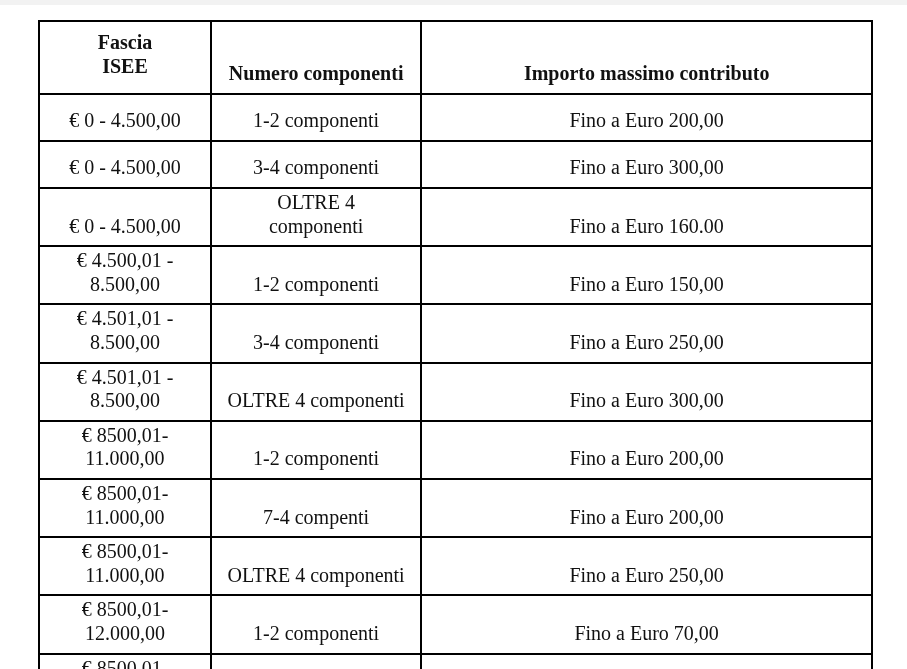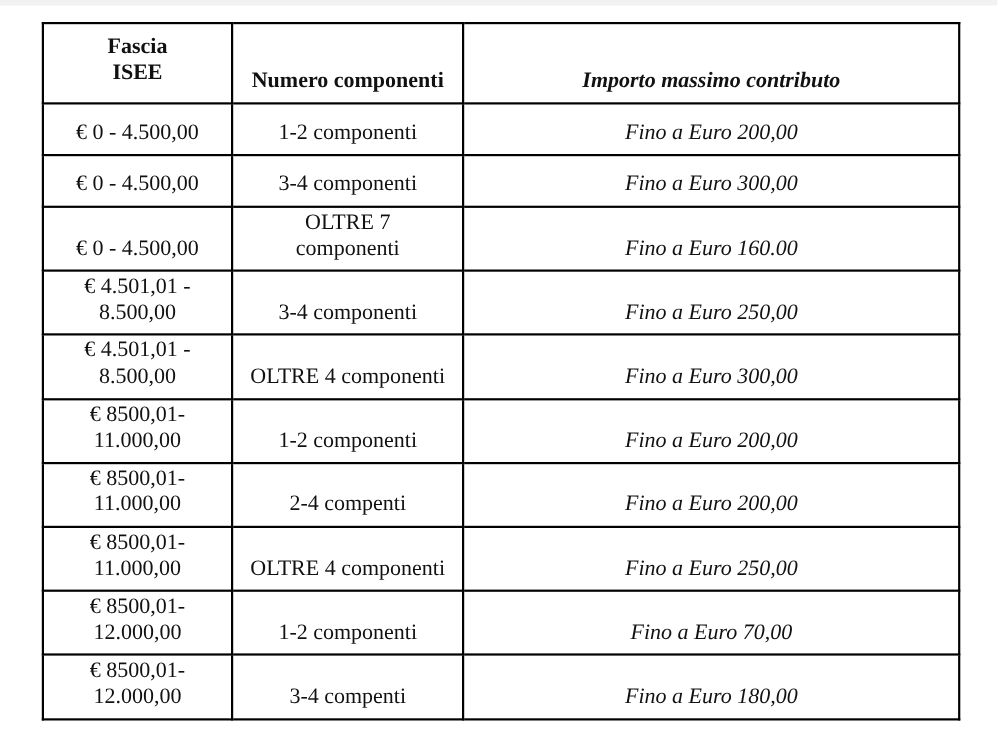--- a/index.html
+++ b/index.html
@@ -50,21 +50,21 @@
   table.contrib th.fascia-header {
     vertical-align: middle;
   }
   table.contrib td {
     vertical-align: bottom;
     height: 36px;
     font-weight: normal;
   }
   .col1 { width: 161px; }
   .col2 { width: 197px; }
-  .col3 { width: 422px; font-style: italic; }
+  .col3 { width: 422px; }
 </style>
 </head>
 <body>
 
 <div class="page">
   <div class="page-top-strip"></div>
 
   <table class="contrib">
     <colgroup>
       <col class="col1">
@@ -85,23 +85,29 @@
           <td class="col2">1-2 componenti</td>
           <td class="col3">Fino a Euro 200,00</td>
         </tr>
         <tr>
           <td class="col1">€ 0 - 4.500,00</td>
           <td class="col2">3-4 componenti</td>
           <td class="col3">Fino a Euro 300,00</td>
         </tr>
         <tr>
           <td class="col1">€ 0 - 4.500,00</td>
-          <td class="col2">OLTRE 7
+          <td class="col2">OLTRE 4
 componenti</td>
           <td class="col3">Fino a Euro 160.00</td>
+        </tr>
+        <tr>
+          <td class="col1">€ 4.500,01 -
+8.500,00</td>
+          <td class="col2">1-2 componenti</td>
+          <td class="col3">Fino a Euro 150,00</td>
         </tr>
         <tr>
           <td class="col1">€ 4.501,01 -
 8.500,00</td>
           <td class="col2">3-4 componenti</td>
           <td class="col3">Fino a Euro 250,00</td>
         </tr>
         <tr>
           <td class="col1">€ 4.501,01 -
 8.500,00</td>
@@ -110,21 +116,21 @@
         </tr>
         <tr>
           <td class="col1">€ 8500,01-
 11.000,00</td>
           <td class="col2">1-2 componenti</td>
           <td class="col3">Fino a Euro 200,00</td>
         </tr>
         <tr>
           <td class="col1">€ 8500,01-
 11.000,00</td>
-          <td class="col2">2-4 compenti</td>
+          <td class="col2">7-4 compenti</td>
           <td class="col3">Fino a Euro 200,00</td>
         </tr>
         <tr>
           <td class="col1">€ 8500,01-
 11.000,00</td>
           <td class="col2">OLTRE 4 componenti</td>
           <td class="col3">Fino a Euro 250,00</td>
         </tr>
         <tr>
           <td class="col1">€ 8500,01-

